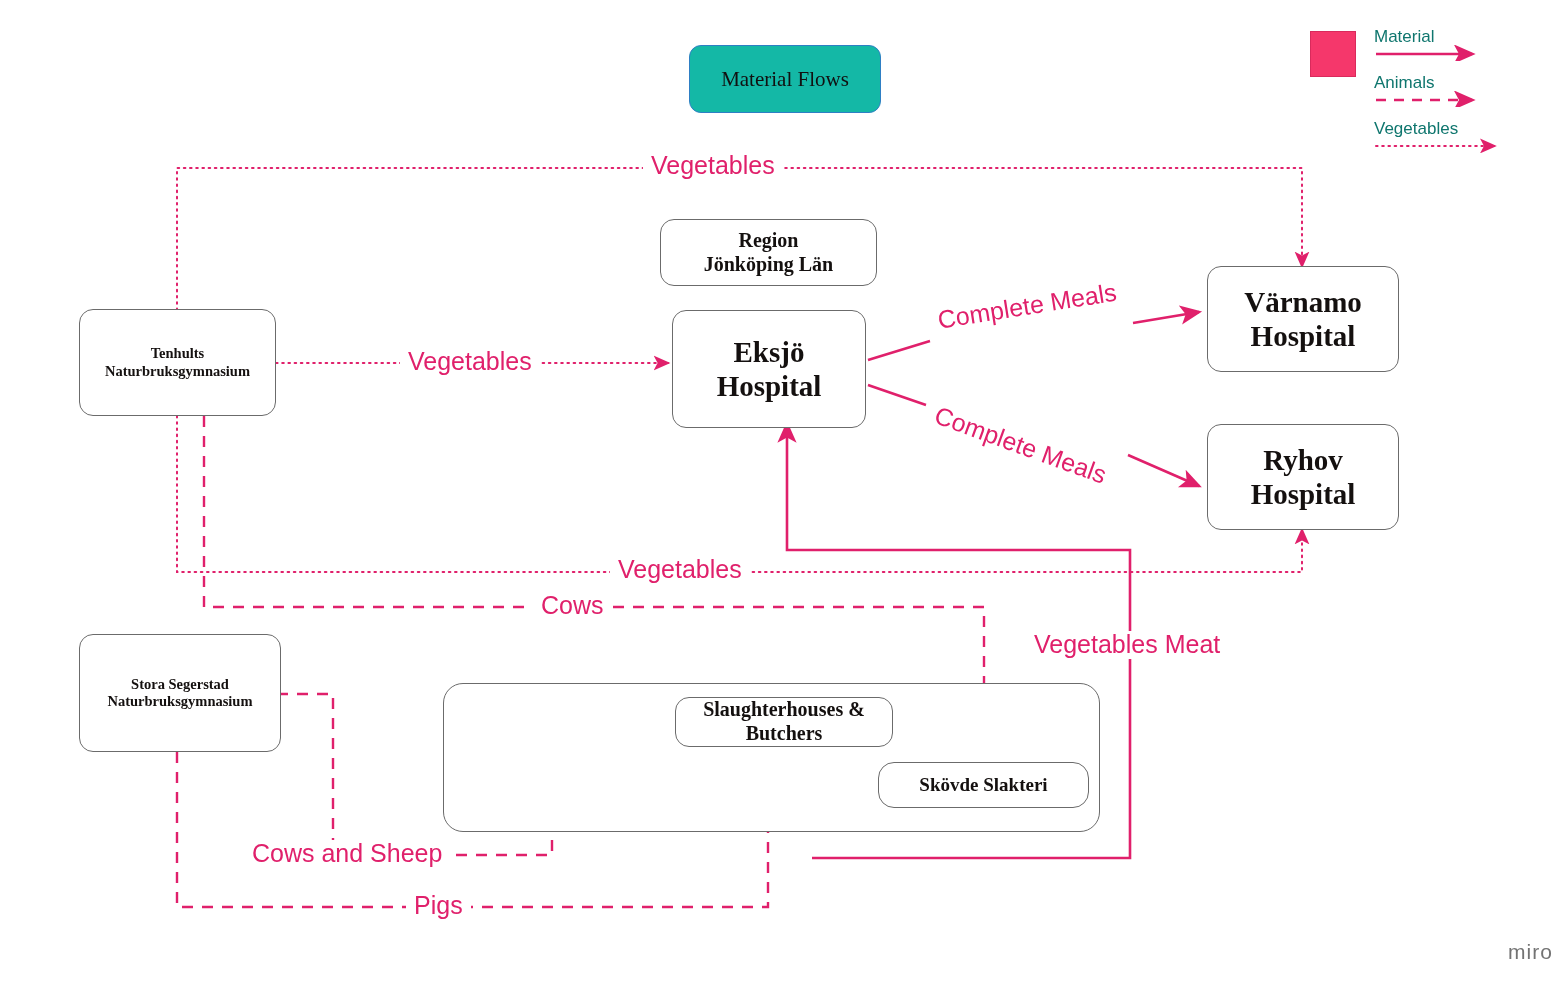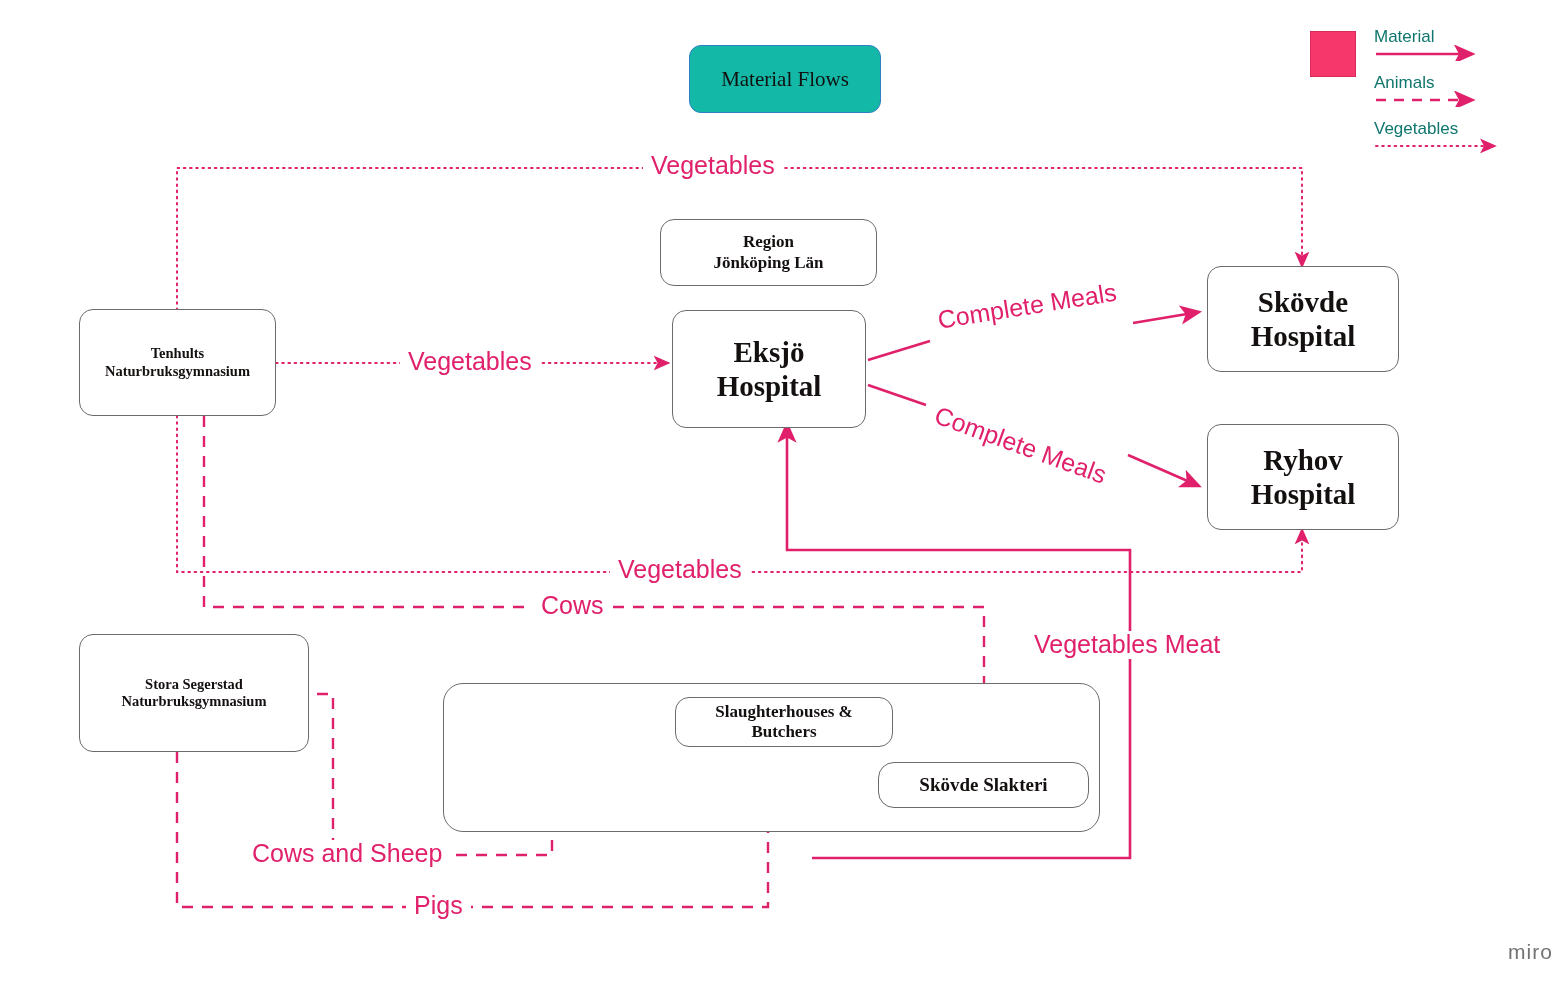--- a/index.html
+++ b/index.html
@@ -20,21 +20,21 @@
     border-radius:14px;
     display:flex;align-items:center;justify-content:center;
     text-align:center;
     font-family:"Liberation Serif", serif;
     font-weight:bold;
     color:#14100f;
     line-height:1.18;
     z-index:3;
   }
   .node.big{font-size:29px;}
-  .node.mid{font-size:17px;}
+  .node.mid{font-size:20px;}
   .node.small{font-size:14.5px;}
   .node.sub{font-size:19px;border-radius:10px;}
 
   #title-box{
     position:absolute;left:673px;top:45px;width:190px;height:66px;
     background:#14b8a6;border:1px solid #2e7fc4;border-radius:12px;
     display:flex;align-items:center;justify-content:center;
     font-family:"Liberation Serif", serif;font-weight:normal;font-size:21px;color:#111;
     z-index:4;
     margin-left:16px;
@@ -108,37 +108,37 @@
 
   <div id="title-box">
     <span>Material Flows</span>
   </div>
 
   <div class="node small" style="left:79px;top:309px;width:197px;height:107px;">
     <span style="white-space:pre-line;">Tenhults
 Naturbruksgymnasium</span>
   </div>
 
-  <div class="node small" style="left:79px;top:634px;width:230px;height:118px;">
+  <div class="node small" style="left:79px;top:634px;width:202px;height:118px;">
     <span style="white-space:pre-line;">Stora Segerstad
 Naturbruksgymnasium</span>
   </div>
 
   <div class="node mid" style="left:660px;top:219px;width:217px;height:67px;">
     <span style="white-space:pre-line;">Region
 Jönköping Län</span>
   </div>
 
   <div class="node big" style="left:672px;top:310px;width:194px;height:118px;">
     <span style="white-space:pre-line;">Eksjö
 Hospital</span>
   </div>
 
   <div class="node big" style="left:1207px;top:266px;width:192px;height:106px;">
-    <span style="white-space:pre-line;">Skövde
+    <span style="white-space:pre-line;">Värnamo
 Hospital</span>
   </div>
 
   <div class="node big" style="left:1207px;top:424px;width:192px;height:106px;">
     <span style="white-space:pre-line;">Ryhov
 Hospital</span>
   </div>
 
   <div id="group-box"></div>
 

